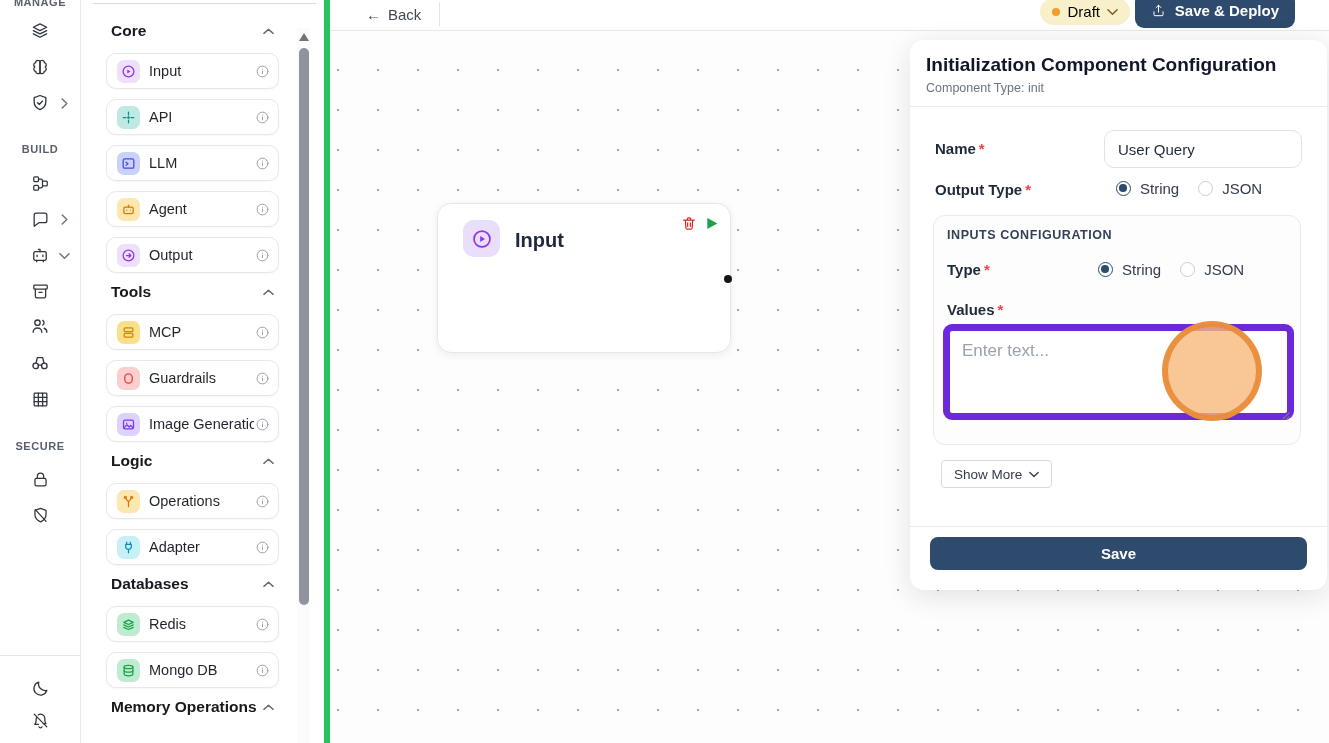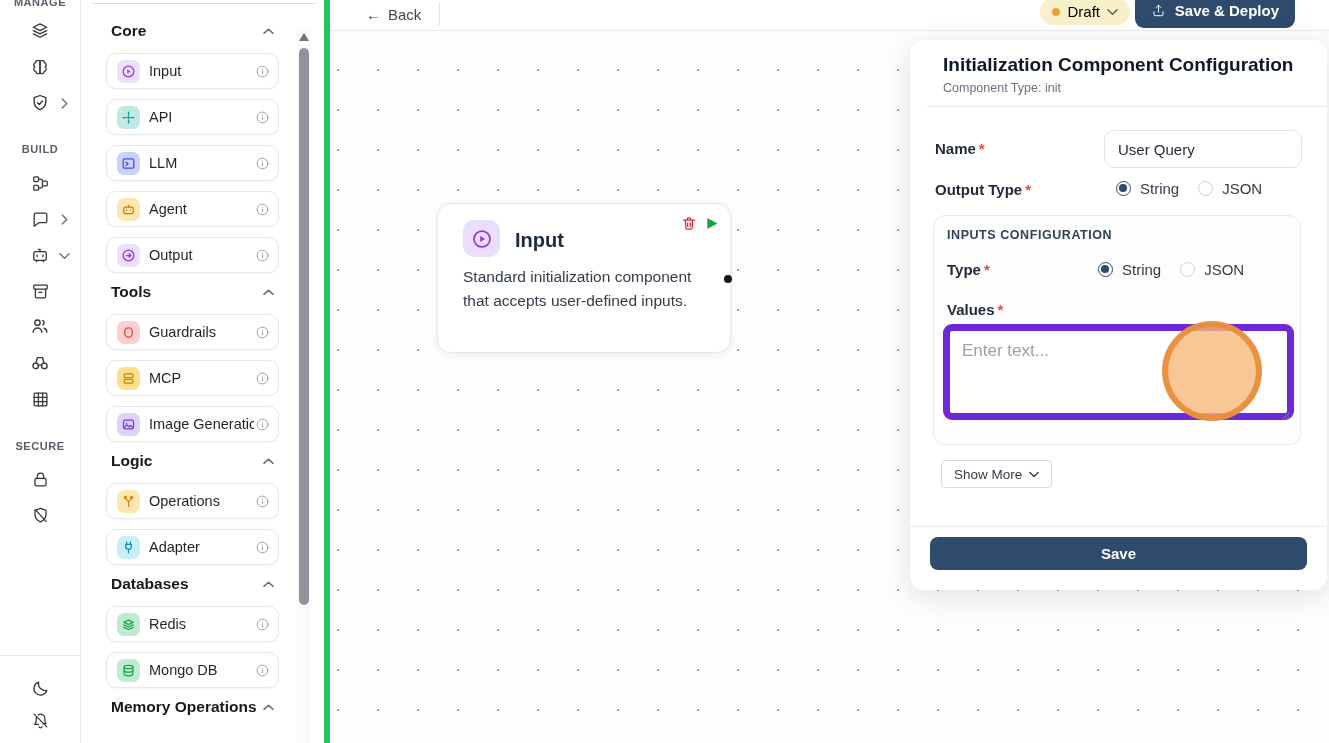--- a/index.html
+++ b/index.html
@@ -50,21 +50,21 @@
   .canvas{position:absolute;left:330px;top:30px;right:0;bottom:0;background-color:#fdfdfd;background-image:radial-gradient(#a6a6ab 1.1px,transparent 1.4px);background-size:40px 40px;background-position:28px 20px;}
   .node{position:absolute;left:107px;top:173px;width:294px;height:150px;background:#fff;border:1px solid #e4e7ee;border-radius:14px;box-shadow:0 2px 8px rgba(16,24,40,.07);box-sizing:border-box;cursor:grab;}
   .node-tile{position:absolute;left:25px;top:16px;width:37px;height:37px;border-radius:11px;background:#e9defc;display:flex;align-items:center;justify-content:center;color:#9333ea;}
   .node-title{position:absolute;left:77px;top:25px;font-size:20px;font-weight:bold;color:#1e293b;}
   .node-trash{position:absolute;left:243px;top:11px;width:16px;height:17px;color:#dc2626;cursor:pointer;}
   .node-run{position:absolute;left:267px;top:12px;cursor:pointer;}
   .node-desc{position:absolute;left:25px;top:61px;width:248px;font-size:15.5px;line-height:24px;color:#333c49;}
   .handle{position:absolute;right:-2px;top:71px;width:8px;height:8px;border-radius:50%;background:#15161a;cursor:crosshair;}
 
   
-  .panel{position:absolute;left:910px;top:40px;width:417px;height:550px;background:#fff;border-radius:14px;box-shadow:0 6px 28px rgba(16,24,40,.12);z-index:10;box-sizing:border-box;padding-left:17px;}
+  .panel{position:absolute;left:910px;top:40px;width:417px;height:550px;background:#fff;border-radius:14px;box-shadow:0 6px 28px rgba(16,24,40,.12);z-index:10;box-sizing:border-box;}
   .phead{padding:14px 16px 11px 16px;border-bottom:1px solid #e9eaee;}
   .ptitle{font-size:19px;font-weight:bold;color:#0f172a;}
   .psub{margin-top:5px;font-size:12.5px;color:#6b7280;}
   .flabel{font-size:15px;font-weight:600;color:#1f2937;}
   .req{color:#ef4444;margin-left:3px;font-weight:600;}
   .row-name{position:absolute;left:25px;top:90px;right:25px;height:38px;}
   .row-name .flabel{position:absolute;left:0;top:10px;}
   .tinput{position:absolute;right:0;top:0;width:198px;height:38px;box-sizing:border-box;border:1px solid #dfe3e8;border-radius:10px;font-size:15px;color:#1f2937;padding:0 13px;font-family:"Liberation Sans",sans-serif;outline:none;background:#fff;}
   .row-output{position:absolute;left:25px;top:140px;right:25px;height:20px;}
   .row-output .flabel{position:absolute;left:0;top:1px;}
@@ -293,41 +293,41 @@
     </div>
 
     <div class="stitle">
       <span>Tools</span>
       <svg class="ic" width="11" height="7" viewBox="0 0 12 7">
           <path d="M1 5.5L6 1l5 4.5"></path>
         </svg>
     </div>
 
     <div class="item">
+      <span class="tile t-yellow">
+          <svg class="ic" width="15" height="15" viewBox="0 0 24 24" style="stroke-width:2">
+            <rect x="5" y="4.5" width="14" height="6.2" rx="2"></rect>
+            <rect x="5" y="13.3" width="14" height="6.2" rx="2"></rect>
+          </svg>
+        </span>
+      <span class="ilabel">MCP</span>
+      <span class="info">
+          <svg class="ic" width="15" height="15" viewBox="0 0 24 24">
+            <circle cx="12" cy="12" r="8.6"></circle>
+            <path d="M12 11.2v4.4M12 8.2v.2"></path>
+          </svg>
+        </span>
+    </div>
+    <div class="item">
       <span class="tile t-red">
           <svg class="ic" width="15" height="15" viewBox="0 0 24 24" style="stroke-width:2.2">
             <rect x="6" y="4.5" width="12" height="15" rx="6"></rect>
           </svg>
         </span>
       <span class="ilabel">Guardrails</span>
-      <span class="info">
-          <svg class="ic" width="15" height="15" viewBox="0 0 24 24">
-            <circle cx="12" cy="12" r="8.6"></circle>
-            <path d="M12 11.2v4.4M12 8.2v.2"></path>
-          </svg>
-        </span>
-    </div>
-    <div class="item">
-      <span class="tile t-yellow">
-          <svg class="ic" width="15" height="15" viewBox="0 0 24 24" style="stroke-width:2">
-            <rect x="5" y="4.5" width="14" height="6.2" rx="2"></rect>
-            <rect x="5" y="13.3" width="14" height="6.2" rx="2"></rect>
-          </svg>
-        </span>
-      <span class="ilabel">MCP</span>
       <span class="info">
           <svg class="ic" width="15" height="15" viewBox="0 0 24 24">
             <circle cx="12" cy="12" r="8.6"></circle>
             <path d="M12 11.2v4.4M12 8.2v.2"></path>
           </svg>
         </span>
     </div>
     <div class="item">
       <span class="tile t-violet">
           <svg class="ic" width="15" height="15" viewBox="0 0 24 24" style="stroke-width:2">
@@ -468,21 +468,20 @@
       <div class="node-trash">
         <svg class="ic" width="16" height="17" viewBox="0 0 24 24" style="stroke-width:1.8">
             <path d="M4 7h16M9.5 7V5.2A1.7 1.7 0 0 1 11.2 3.5h1.6a1.7 1.7 0 0 1 1.7 1.7V7M6.5 7l.8 11.8a1.9 1.9 0 0 0 1.9 1.7h5.6a1.9 1.9 0 0 0 1.9-1.7L17.5 7M10 11v5.5M14 11v5.5"></path>
           </svg>
       </div>
       <div class="node-run">
         <svg width="14" height="15" viewBox="0 0 12 12">
             <path d="M2 1.3l8.6 4.7L2 10.7z" fill="#16a34a"></path>
           </svg>
       </div>
-      <div class="node-desc">Standard initialization component that accepts user-defined inputs.</div>
       <div class="handle"></div>
     </div>
   </div>
 
   <div class="panel">
     <div class="phead">
       <div class="ptitle">Initialization Component Configuration</div>
       <div class="psub">Component Type: init</div>
     </div>
 

